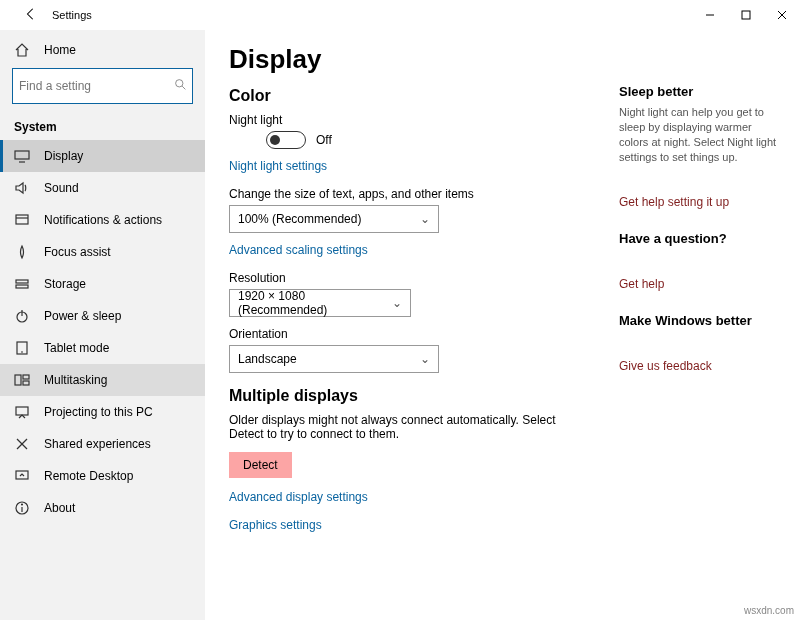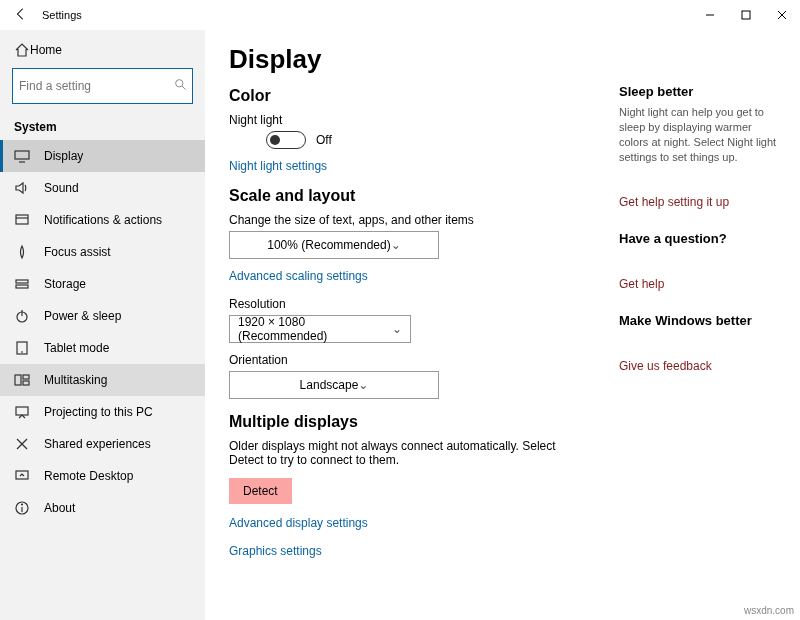--- a/index.html
+++ b/index.html
@@ -1,26 +1,26 @@
 <!DOCTYPE html>
 <html><head>
 <meta charset="utf-8">
 <style>
 * { margin: 0; padding: 0; box-sizing: border-box; font-family: "Segoe UI", sans-serif; }
 body { width: 800px; height: 620px; background: #fff; color: #000; font-size: 12px; overflow: hidden; }
 .window { display: flex; flex-direction: column; height: 100%; }
 .titlebar { display: flex; align-items: center; height: 30px; }
-.titlebar-left { display: flex; align-items: center; gap: 14px; padding-left: 14px; }
+.titlebar-left { display: flex; align-items: center; gap: 14px; padding-left: 24px; }
 .titlebar-title { font-size: 11px; }
 .titlebar-controls { margin-left: auto; display: flex; }
 .titlebar-controls div { width: 36px; height: 30px; display: flex; align-items: center; justify-content: center; font-size: 11px; }
 .back-arrow svg { width: 14px; height: 14px; }
 .body { display: flex; flex: 1; min-height: 0; }
 .sidebar { width: 205px; background: #f2f2f2; display: flex; flex-direction: column; padding-top: 6px; }
-.home { display: flex; align-items: center; padding: 6px 14px 10px 14px; font-size: 12px; }
+.home { display: flex; align-items: center; gap: 14px; padding: 6px 14px 10px 14px; font-size: 12px; }
 .search { margin: 0 12px 12px 12px; height: 36px; border: 1px solid #0a64a0; display: flex; align-items: center; padding: 0 6px; background: #fff; }
 .search input { border: none; outline: none; flex: 1; font-size: 12px; }
 .search input::placeholder { color: #767676; }
 .search-icon { color: #767676; }
 .group-label { padding: 4px 14px 6px 14px; font-size: 12px; font-weight: 600; }
 .nav { display: flex; flex-direction: column; }
 .nav-item { display: flex; align-items: center; gap: 14px; padding: 8px 14px; font-size: 12px; cursor: default; position: relative; }
 .nav-item.selected { background: #d0d0d0; }
 .nav-item.selected::before { content: ""; position: absolute; left: 0; top: 0; bottom: 0; width: 3px; background: #0a64a0; }
 .nav-item.hover { background: #dcdcdc; }
@@ -29,21 +29,21 @@
 .main { flex: 1; display: flex; padding: 14px 8px 0 24px; overflow: auto; }
 .content { flex: 1; max-width: 390px; }
 .rightcol { width: 170px; padding-top: 40px; padding-right: 8px; }
 h1 { font-size: 26px; font-weight: 600; margin-bottom: 12px; }
 h2 { font-size: 16px; font-weight: 600; margin-bottom: 8px; margin-top: 8px; }
 .label { font-size: 12px; margin-bottom: 4px; color: #000; }
 .toggle-row { display: flex; align-items: center; gap: 10px; margin-bottom: 10px; padding-left: 37px; }
 .toggle { width: 40px; height: 18px; border: 1.5px solid #333; border-radius: 10px; position: relative; }
 .toggle .knob { width: 10px; height: 10px; border-radius: 50%; background: #333; position: absolute; top: 2.5px; left: 3px; }
 .link { color: #0a64a0; font-size: 12px; margin-bottom: 14px; display: block; cursor: default; }
-.select { width: 210px; height: 28px; border: 1px solid #999; display: flex; align-items: center; padding: 0 8px; justify-content: center; margin-bottom: 10px; background: #fff; font-size: 12px; }
+.select { width: 210px; height: 28px; border: 1px solid #999; display: flex; align-items: center; padding: 0 8px; justify-content: space-between; margin-bottom: 10px; background: #fff; font-size: 12px; }
 .select.wide { width: 182px; }
 .select .chev { color: #555; }
 .desc { font-size: 12px; margin-bottom: 11px; color: #000; max-width: 360px; }
 .btn { display: inline-block; padding: 6px 14px; background: #fca5a5; border: none; font-size: 12px; margin-bottom: 12px; }
 .right-head { font-size: 13px; font-weight: 600; margin-bottom: 6px; }
 .right-desc { font-size: 11px; color: #555; margin-bottom: 8px; line-height: 1.35; }
 .right-link { color: #7f1d1d; font-size: 12px; display: block; margin-bottom: 22px; margin-top: 31px; }
 .watermark { position: absolute; right: 6px; bottom: 4px; font-size: 10px; color: #888; }
 </style>
 </head>
@@ -217,21 +217,20 @@
         <h2>Color</h2>
         <div class="label">Night light</div>
         <div class="toggle-row">
           <div class="toggle">
               <div class="knob"></div>
             </div>
           <span>Off</span>
         </div>
         <span class="link">Night light settings</span>
 
-        <h2>Scale and layout</h2>
         <div class="label">Change the size of text, apps, and other items</div>
         <div class="select">
           <span>100% (Recommended)</span>
           <span class="chev">⌄</span>
         </div>
         <span class="link">Advanced scaling settings</span>
 
         <div class="label">Resolution</div>
         <div class="select wide">
           <span>1920 × 1080 (Recommended)</span>

